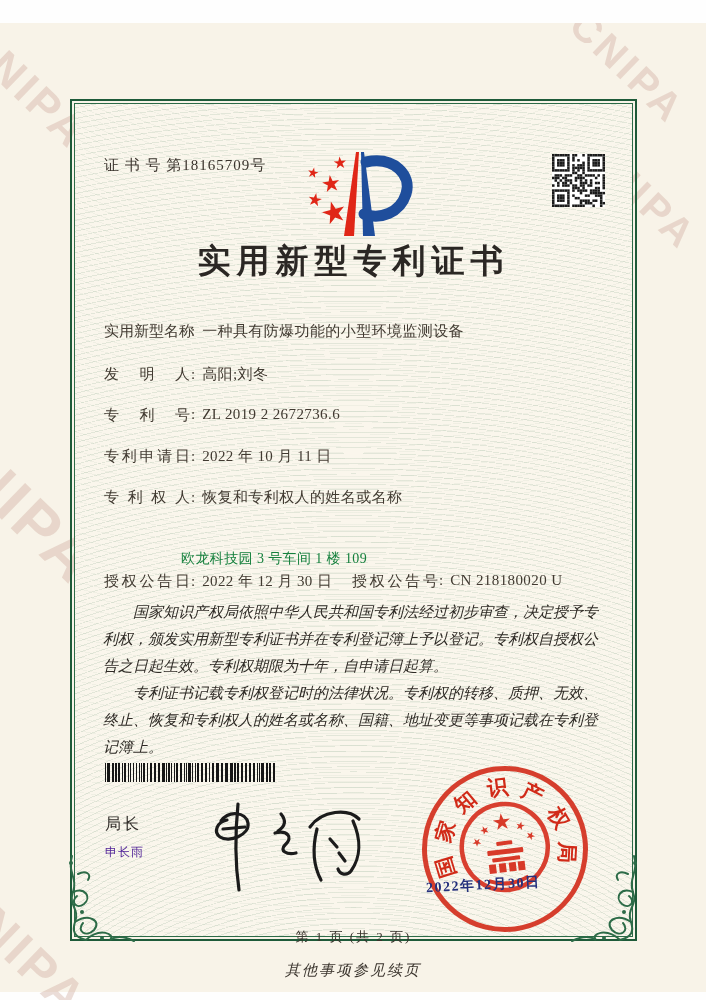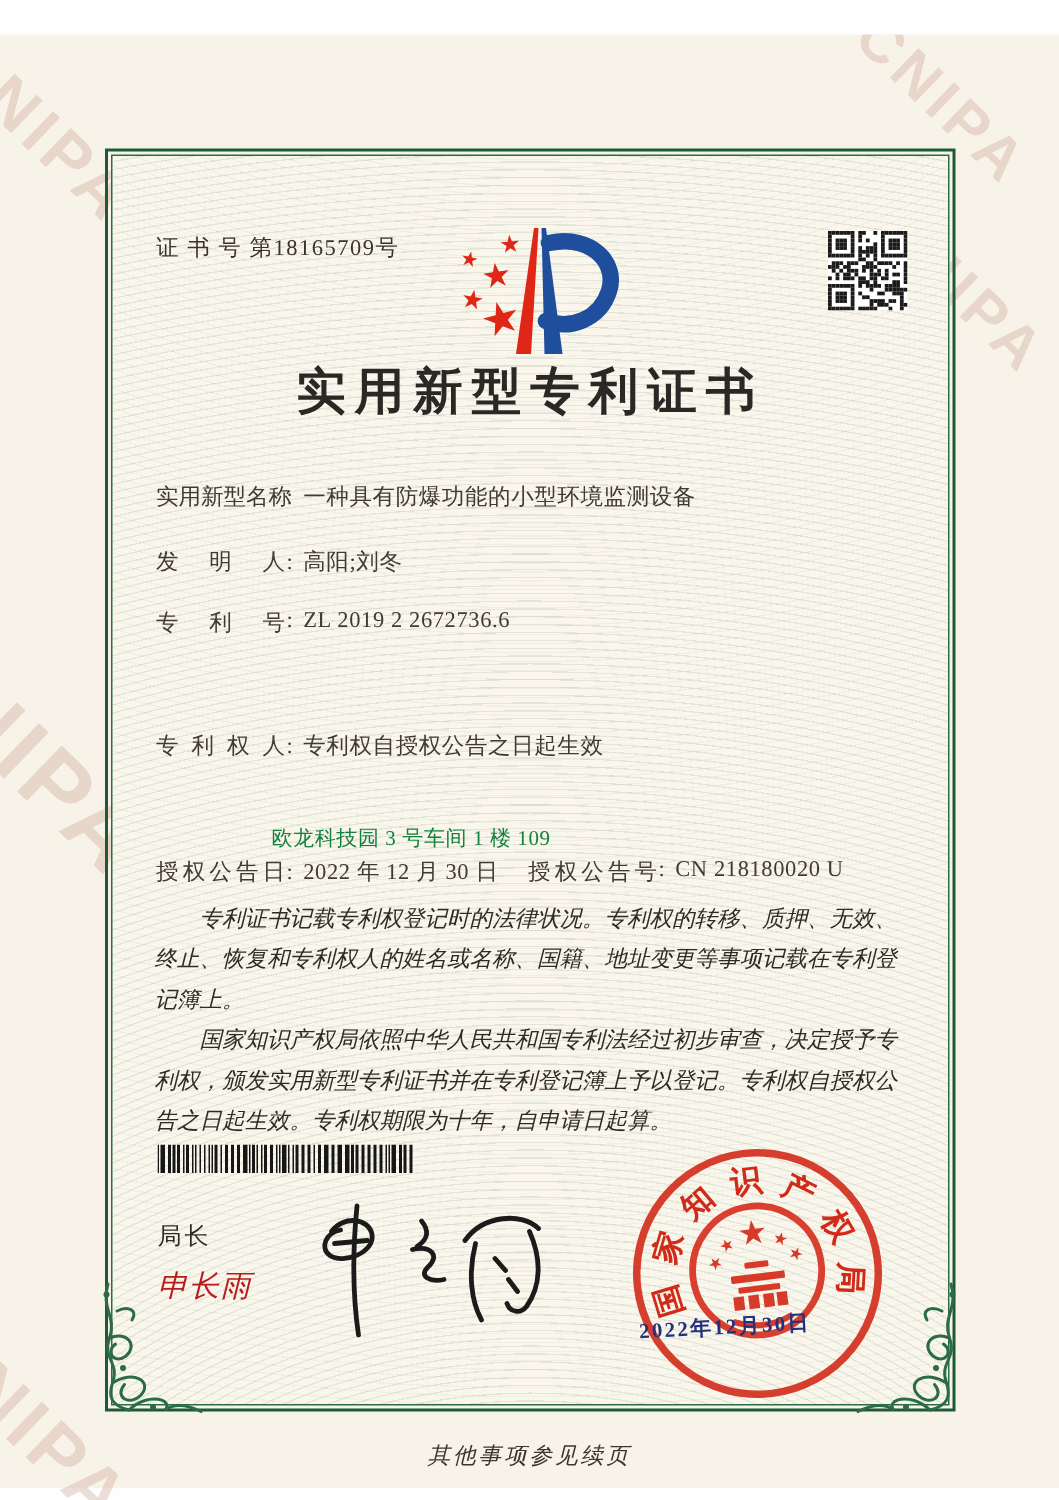--- a/index.html
+++ b/index.html
@@ -29,21 +29,21 @@
   .frow{position:absolute;left:104px;white-space:nowrap;font-size:15px;color:#413a31;}
   .flabel{display:inline-block;width:86px;text-align:justify;text-align-last:justify;vertical-align:top;}
   .fcolon{display:inline-block;margin:0 7px 0 1px;}
   .fval{letter-spacing:0.4px;}
   .fval.small{font-size:14px;}
   .addr2{position:absolute;left:181px;top:540px;font-size:14px;color:#15803d;letter-spacing:0.4px;}
   .body-text{position:absolute;left:103px;top:589px;width:502px;font-size:15px;line-height:27px;color:#2e2a25;font-style:italic;font-family:"DejaVu Serif","Liberation Serif",serif;}
   .body-text p{margin:0;text-indent:30px;}
   .barcode{position:absolute;left:105px;top:753px;width:173px;height:19px;}
   .officer-title{position:absolute;left:105px;top:804px;font-size:16px;color:#2f2b27;letter-spacing:2px;}
-  .officer-name{position:absolute;left:105px;top:834px;font-size:20px;color:#b91c1c;letter-spacing:1px;font-style:italic;}
+  .officer-name{position:absolute;left:105px;top:834px;font-size:12px;color:#4c1d95;letter-spacing:1px;}
   .signature{position:absolute;left:192px;top:786px;width:180px;height:98px;}
   .seal{position:absolute;left:422px;top:756px;width:166px;height:166px;transform:rotate(-7deg);}
   .seal-ring{position:absolute;inset:0;border:5px solid rgba(209,42,24,0.9);border-radius:50%;}
   .seal-char{position:absolute;left:50%;top:50%;width:22px;height:22px;margin-left:-11px;margin-top:-11px;font-size:21px;font-weight:700;color:#d12a18;text-align:center;line-height:22px;}
   .emblem{position:absolute;left:35px;top:33px;width:96px;height:96px;}
   .seal-date{position:absolute;left:426px;top:865px;width:160px;font-size:14px;font-weight:700;color:#25317d;letter-spacing:1.5px;transform:rotate(-3deg);white-space:nowrap;}
   .page-num{position:absolute;left:70px;top:918px;width:567px;text-align:center;font-size:13px;color:#38322b;letter-spacing:2px;}
   .cont-note{position:absolute;left:0;top:951px;width:706px;text-align:center;font-size:15px;color:#3b352e;font-style:italic;font-family:"DejaVu Serif","Liberation Serif",serif;letter-spacing:2px;}
   .ornament{position:absolute;width:74px;height:90px;z-index:5;}
   .orn-bl{left:62px;top:854px;}
@@ -360,34 +360,37 @@
 
     <div class="frow" style="top:312px">
       <span class="flabel">实用新型名称</span><span class="fcolon">:</span><span class="fval">一种具有防爆功能的小型环境监测设备</span>
     </div>
     <div class="frow" style="top:355px">
       <span class="flabel">发明人</span><span class="fcolon">:</span><span class="fval">高阳;刘冬</span>
     </div>
     <div class="frow" style="top:396px">
       <span class="flabel">专利号</span><span class="fcolon">:</span><span class="fval">ZL 2019 2 2672736.6</span>
     </div>
+    <div class="frow" style="top:437px">
+      <span class="flabel">专利申请日</span><span class="fcolon">:</span><span class="fval">2022 年 10 月 11 日</span>
+    </div>
     <div class="frow" style="top:478px">
-      <span class="flabel">专利权人</span><span class="fcolon">:</span><span class="fval">专利权自授权公告之日起生效</span>
+      <span class="flabel">专利权人</span><span class="fcolon">:</span><span class="fval">恢复和专利权人的姓名或名称</span>
     </div>
     <div class="addr2">欧龙科技园 3 号车间 1 楼 109</div>
     <div class="frow" style="top:562px">
       <span class="flabel">授权公告日</span><span class="fcolon">:</span><span class="fval">2022 年 12 月 30 日</span>
     </div>
     <div class="frow" style="top:562px;left:352px">
       <span class="flabel">授权公告号</span><span class="fcolon">:</span><span class="fval">CN 218180020 U</span>
     </div>
 
     <div class="body-text">
+      <p>国家知识产权局依照中华人民共和国专利法经过初步审查，决定授予专利权，颁发实用新型专利证书并在专利登记簿上予以登记。专利权自授权公告之日起生效。专利权期限为十年，自申请日起算。</p>
       <p>专利证书记载专利权登记时的法律状况。专利权的转移、质押、无效、终止、恢复和专利权人的姓名或名称、国籍、地址变更等事项记载在专利登记簿上。</p>
-      <p>国家知识产权局依照中华人民共和国专利法经过初步审查，决定授予专利权，颁发实用新型专利证书并在专利登记簿上予以登记。专利权自授权公告之日起生效。专利权期限为十年，自申请日起算。</p>
     </div>
 
     <div class="barcode">
       <svg id="bcsvg" viewBox="0 0 173 19" width="173" height="19">
           <rect width="173" height="19" fill="none"></rect>
           <rect x="0" y="0" width="1" height="19" fill="#161616"></rect>
           <rect x="2" y="0" width="3" height="19" fill="#161616"></rect>
           <rect x="7" y="0" width="2" height="19" fill="#161616"></rect>
           <rect x="10" y="0" width="2" height="19" fill="#161616"></rect>
           <rect x="13" y="0" width="2" height="19" fill="#161616"></rect>
@@ -486,15 +489,16 @@
           <rect x="30" y="64" width="7" height="9"></rect>
             <rect x="40" y="64" width="7" height="9"></rect>
           <rect x="50" y="64" width="7" height="9"></rect>
             <rect x="59" y="64" width="7" height="9"></rect>
         </g>
         <path d="M28,80 Q48,89 68,80" stroke="#d6301f" stroke-width="4" fill="none" opacity="0.95"></path>
       </svg>
     </div>
     <div class="seal-date">2022年12月30日</div>
 
+    <div class="page-num">第 1 页 (共 2 页)</div>
     <div class="cont-note">其他事项参见续页</div>
   </div>
 </div>
 
 </body></html>

